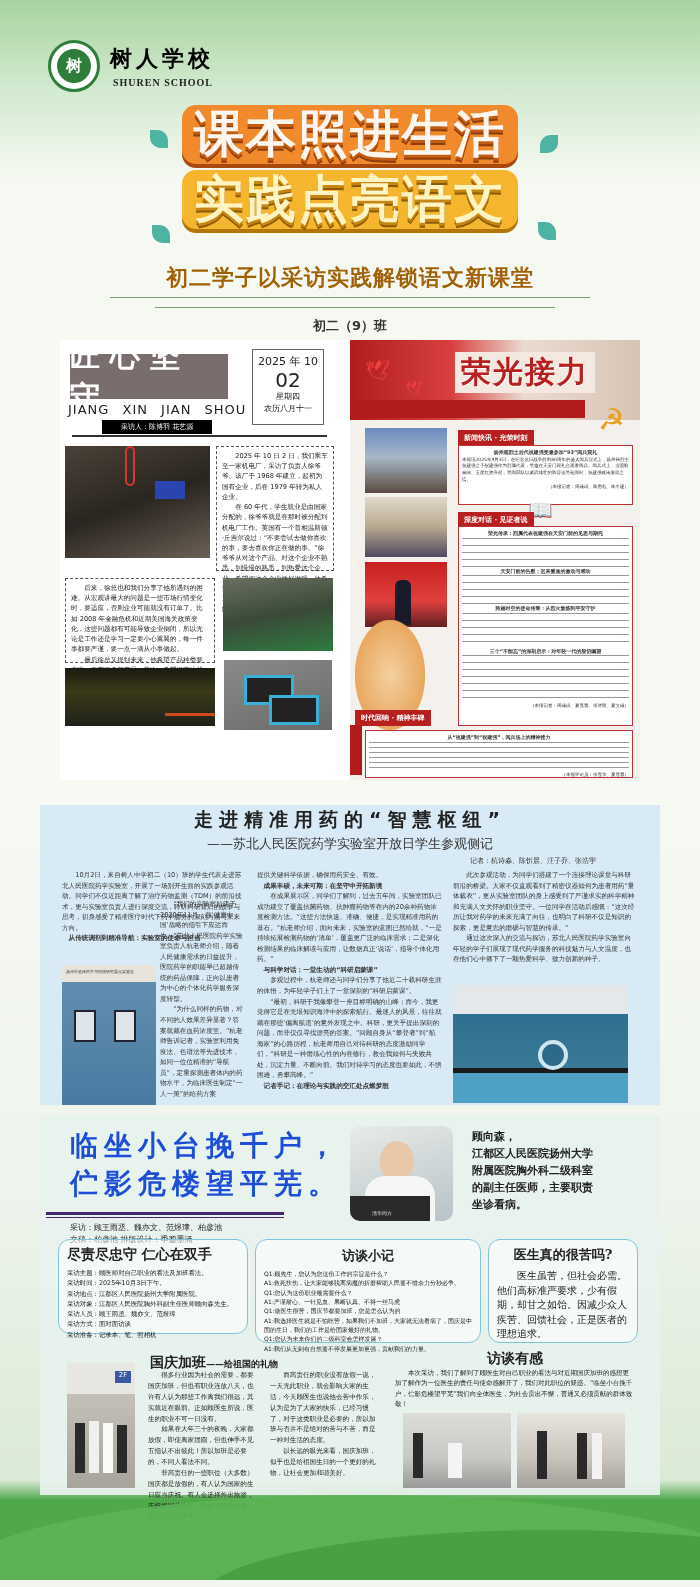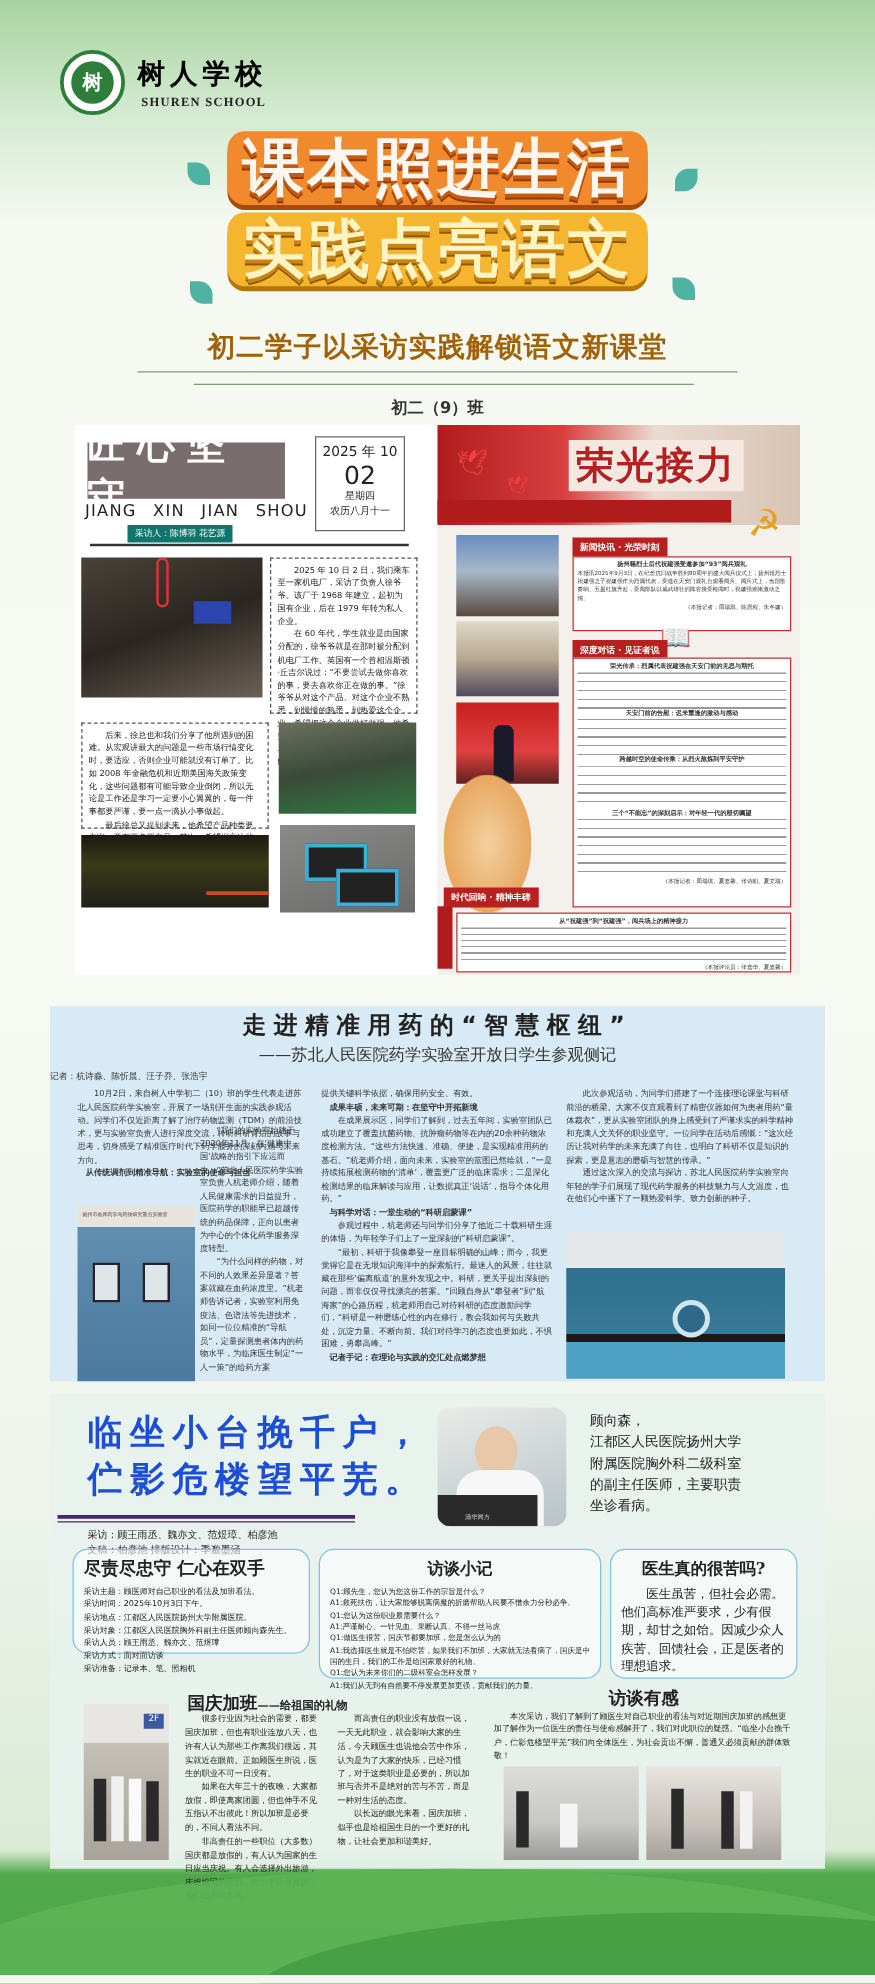--- a/index.html
+++ b/index.html
@@ -17,21 +17,21 @@
 .t2{color:#fff4c2;background:#f5b52f;text-shadow:0 3px 0 #c98512,0 5px 0 #8c5a08;box-shadow:0 4px 0 #b3760b;margin-top:6px}
 .leaf{width:18px;height:18px;background:#4fb3a3;border-radius:0 60% 0 60%}
 .subtitle{left:0;top:263px;width:700px;text-align:center;font-size:22px;font-weight:bold;color:#a16207;letter-spacing:1px}
 .divider{left:110px;top:297px;width:480px;height:1px;background:#7aa070}
 .divider2{left:155px;top:307px;width:400px;height:1px;background:#7aa070}
 .class-label{left:0;top:317px;width:700px;text-align:center;font-size:13px;font-weight:bold;color:#333}
 
 .s1{left:60px;top:340px;width:290px;height:440px;background:#fff}
 .jx-title{left:10px;top:14px;width:158px;height:45px;background:#7a6d6d;color:#fff;font-size:30px;font-weight:bold;letter-spacing:10px;display:flex;align-items:center;justify-content:center}
 .jx-pinyin{left:8px;top:62px;font-size:13px;letter-spacing:1px;word-spacing:8px;color:#222}
-.jx-reporter{left:42px;top:80px;font-size:7px;background:#0f766e;color:#fff;padding:2px 6px}
+.jx-reporter{left:42px;top:80px;font-size:7px;background:#000000;color:#fff;padding:2px 19px}
 .date-box{left:192px;top:9px;width:72px;height:76px;border:1px solid #666;text-align:center;padding-top:4px}
 .date-box .ym{font-size:11px}
 .date-box .dd{font-size:20px;line-height:1.1}
 .date-box .wk,.date-box .lunar{font-size:8px;line-height:1.5}
 .s1-rule{left:12px;top:95px;width:255px;height:2px;background:#333}
 .photo{background:#333;overflow:hidden}
 .dash{border:1px dashed #555;padding:4px 5px;font-size:6.6px;line-height:1.55;color:#222;text-indent:2em}
 .dash p{margin:0}
 
 .s2{left:350px;top:340px;width:290px;height:440px;background:#f4f0ec}
@@ -39,32 +39,32 @@
 .rg-title{left:105px;top:12px;font-size:30px;font-weight:900;color:#b8201f;letter-spacing:2px;background:#f5e8e0;padding:0 6px;text-shadow:1px 1px 0 #fff}
 .rg-bar{left:0;top:60px;width:235px;height:18px;background:#b01c1c}
 .rg-emblem{left:248px;top:62px;font-size:30px;color:#e8a020}
 .rg-tag{background:#b82020;color:#fff;font-size:7px;font-weight:bold;padding:3px 6px}
 .rg-box{background:#fff;border:1px solid #b33;font-size:4.5px;line-height:1.5;padding:3px;color:#333;overflow:hidden}
 .rg-box .h{font-weight:bold;text-align:center;font-size:5px}
 
 .s3{left:40px;top:805px;width:620px;height:300px;background:#d8eaf5}
 .s3 h2{position:absolute;left:0;top:2px;width:620px;text-align:center;font-size:19px;letter-spacing:6px;font-weight:bold;color:#222}
 .s3 .sub{position:absolute;left:0;top:30px;width:620px;text-align:center;font-size:13px;color:#333}
-.s3 .rep{position:absolute;left:0;top:51px;width:556px;text-align:left;font-size:7px;color:#333}
+.s3 .rep{position:absolute;left:0;top:51px;width:556px;text-align:right;font-size:7px;color:#333}
 .col{position:absolute;font-size:6.6px;line-height:1.6;color:#333}
 .col p{text-indent:2em}
 .col .hd{font-weight:bold;text-indent:1em}
 
 .s4{left:40px;top:1115px;width:620px;height:380px;background:rgba(232,242,238,0.92)}
 .poem{left:30px;top:12px;font-size:28px;color:#1d4ed8;letter-spacing:6px;line-height:1.35;font-family:"DejaVu Serif",serif;font-weight:bold}
 .poem-rule{left:6px;top:97px;width:238px;height:3px;background:#43286e}
 .poem-rule2{left:6px;top:102px;width:238px;height:1px;background:#43286e}
 .credits{left:30px;top:107px;font-size:8px;line-height:1.55;color:#222}
 .doc-photo{left:310px;top:11px;width:103px;height:95px;border-radius:10px;background:linear-gradient(160deg,#e8ece8,#b8c2c8);overflow:hidden}
-.doc-info{left:432px;top:13px;font-size:11px;line-height:1.55;color:#222;font-family:"DejaVu Serif",serif;font-weight:normal}
+.doc-info{left:432px;top:13px;font-size:11px;line-height:1.55;color:#222;font-family:"DejaVu Serif",serif;font-weight:bold}
 .card{background:rgba(255,255,255,0.55);border:1.5px solid #7ec4dc;border-radius:12px;padding:6px 8px}
 .card .ct{font-family:"DejaVu Serif",serif;font-weight:bold;text-align:center;color:#222}
 .card .cb{font-size:6.4px;line-height:1.6;color:#222}
 .qa div{font-size:6px;line-height:1.55}
 .ddk-title{font-size:14px;font-family:"DejaVu Serif",serif;font-weight:bold}
 .ddk-sub{font-size:9px;font-family:"DejaVu Serif",serif;font-weight:bold}
 .ddk-col{font-size:6.6px;line-height:1.65;color:#222}
 .ddk-col p{text-indent:2em}
 .ft-title{font-size:14px;font-family:"DejaVu Serif",serif;font-weight:bold;text-align:center}
 .ft-body{font-size:6.5px;line-height:1.6;text-indent:2em}
@@ -221,21 +221,21 @@
     </div>
   </div>
   <div class="abs doc-info">
     <div>顾向森，</div>
     <div>江都区人民医院扬州大学</div>
     <div>附属医院胸外科二级科室</div>
     <div>的副主任医师，主要职责</div>
     <div>坐诊看病。</div>
   </div>
 
-  <div class="abs card" style="left:18px;top:124px;width:190px;height:84px">
+  <div class="abs card" style="left:18px;top:124px;width:190px;height:95px">
     <div class="ct" style="font-size:14px;text-align:left;margin-bottom:4px">尽责尽忠守 仁心在双手</div>
     <div class="cb">采访主题：顾医师对自己职业的看法及加班看法。</div>
     <div class="cb">采访时间：2025年10月3日下午。</div>
     <div class="cb">采访地点：江都区人民医院扬州大学附属医院。</div>
     <div class="cb">采访对象：江都区人民医院胸外科副主任医师顾向森先生。</div>
     <div class="cb">采访人员：顾王雨丞、魏亦文、范煜璋</div>
     <div class="cb">采访方式：面对面访谈</div>
     <div class="cb">采访准备：记录本、笔、照相机</div>
   </div>
 

